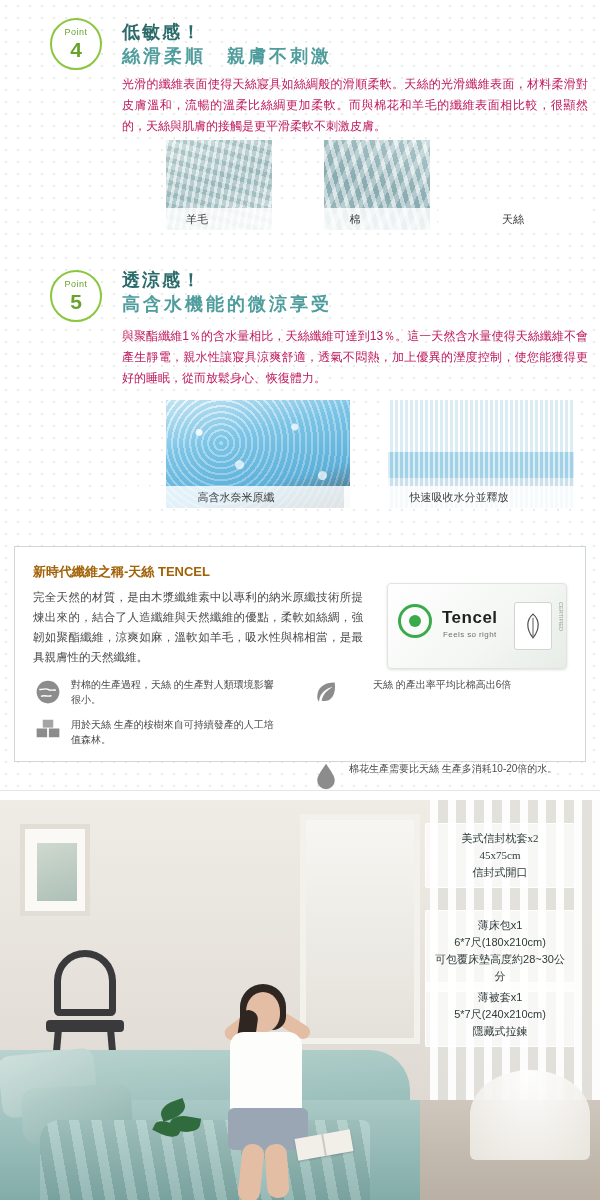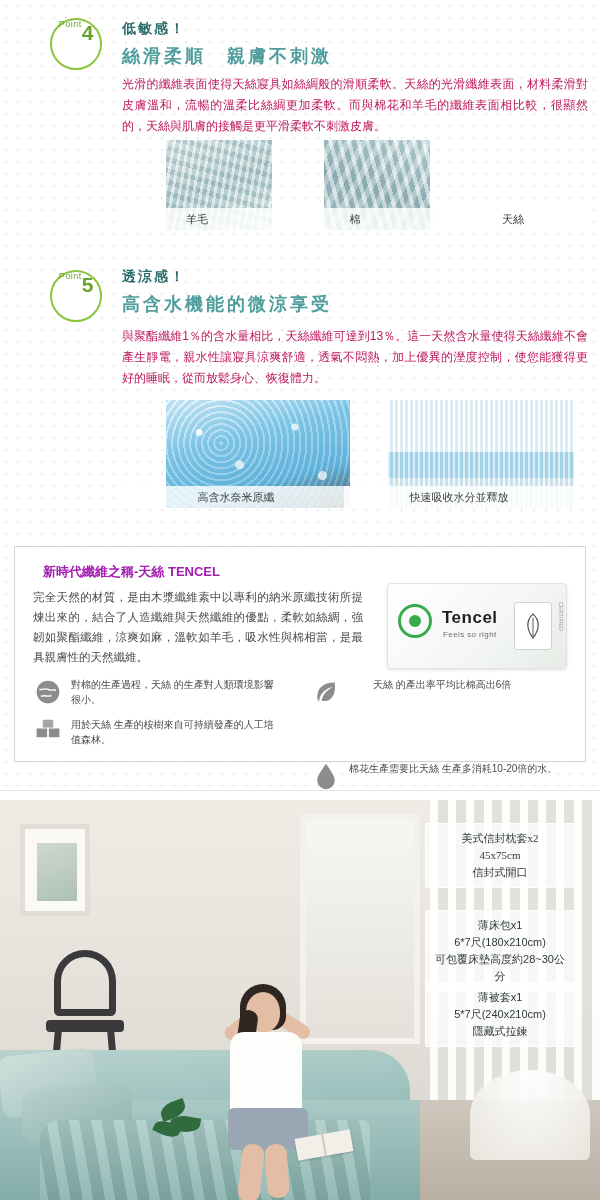--- a/index.html
+++ b/index.html
@@ -21,28 +21,28 @@
     background-size:12px 12px;
     opacity:.75;
   }
 
   
   .point-badge {
     position:absolute;
     width:52px; height:52px; border-radius:50%;
     background:#ffffff;
     border:2px solid #8cc63e;
-    display:flex; align-items:flex-start; justify-content:center;
+    display:flex; flex-direction:column; align-items:center; justify-content:center;
     line-height:1;
   }
   .point-badge .p-word { font-size:9px; color:#6aa32c; letter-spacing:.5px; }
   .point-badge .p-num  { font-size:21px; color:#6aa32c; font-weight:bold; margin-top:2px;}
 
   .sec-title-1 {
-    position:absolute; font-size:14px; color:#2b6b6b; font-weight:bold; letter-spacing:2px;
+    position:absolute; font-size:18px; color:#2b6b6b; font-weight:bold; letter-spacing:2px;
   }
   .sec-title-2 {
     position:absolute; font-size:18px; color:#4f9d9d; font-weight:bold; letter-spacing:3px;
   }
   .sec-body {
     position:absolute; font-size:12px; line-height:21px; color:#be185d; text-align:justify;
   }
 
   
   .imgbox { position:absolute; overflow:hidden;padding-left:44px; }
@@ -90,21 +90,21 @@
     background:
       repeating-linear-gradient(90deg, rgba(255,255,255,.55) 0 2px, rgba(150,200,225,.35) 2px 5px),
       linear-gradient(#ffffff 0 48%, #a9d7ea 48% 72%, #e7eef0 72% 100%);
   }
 
   
   .tencel-panel {
     position:absolute; left:14px; top:546px; width:572px; height:216px;
     border:1px solid #cfd8d6; background:#ffffff;
   }
-  .tencel-title { position:absolute; left:28px; top:16px; font-size:13px; font-weight:bold; color:#a21caf; }
+  .tencel-title { position:absolute; left:18px; top:16px; font-size:13px; font-weight:bold; color:#a16207; }
   .tencel-body  { position:absolute; left:18px; top:40px; width:330px; font-size:11.5px; line-height:20px; color:#4a4a4a; text-align:justify; }
 
   .tag-card {
     position:absolute; left:372px; top:36px; width:180px; height:86px;
     background:linear-gradient(135deg,#ffffff 0%,#f3f6f3 60%,#e7ece7 100%);
     border:1px solid #dfe4df; border-radius:4px;
     box-shadow:0 1px 3px rgba(0,0,0,.12);
     overflow:hidden;
   }
   .tag-card .swirl {

